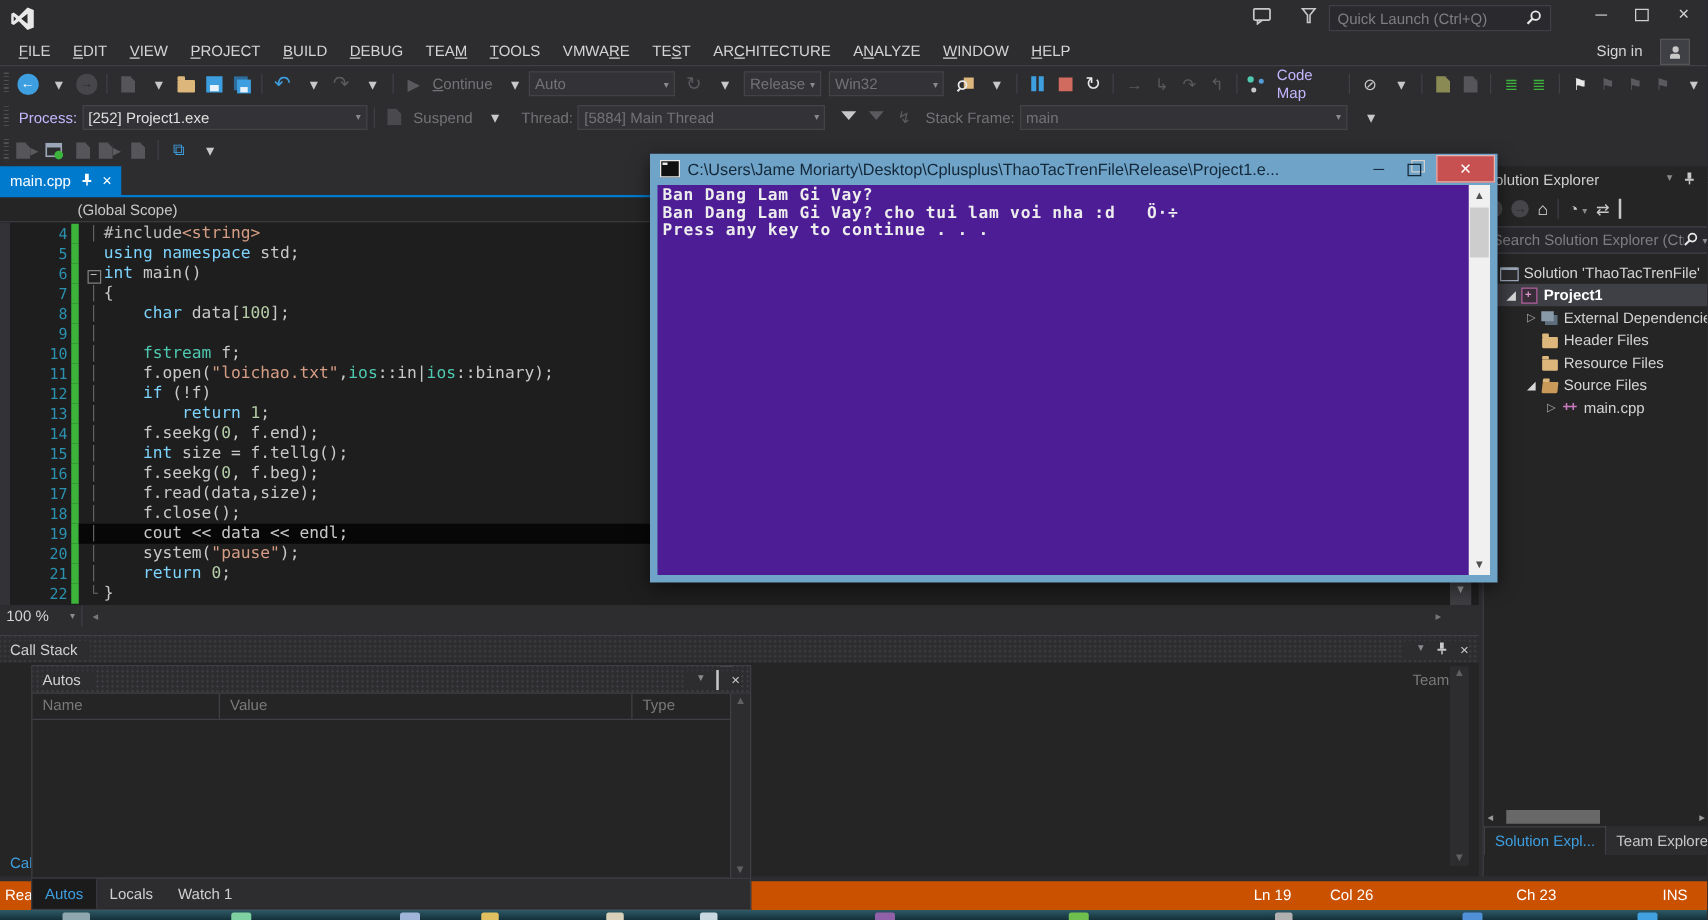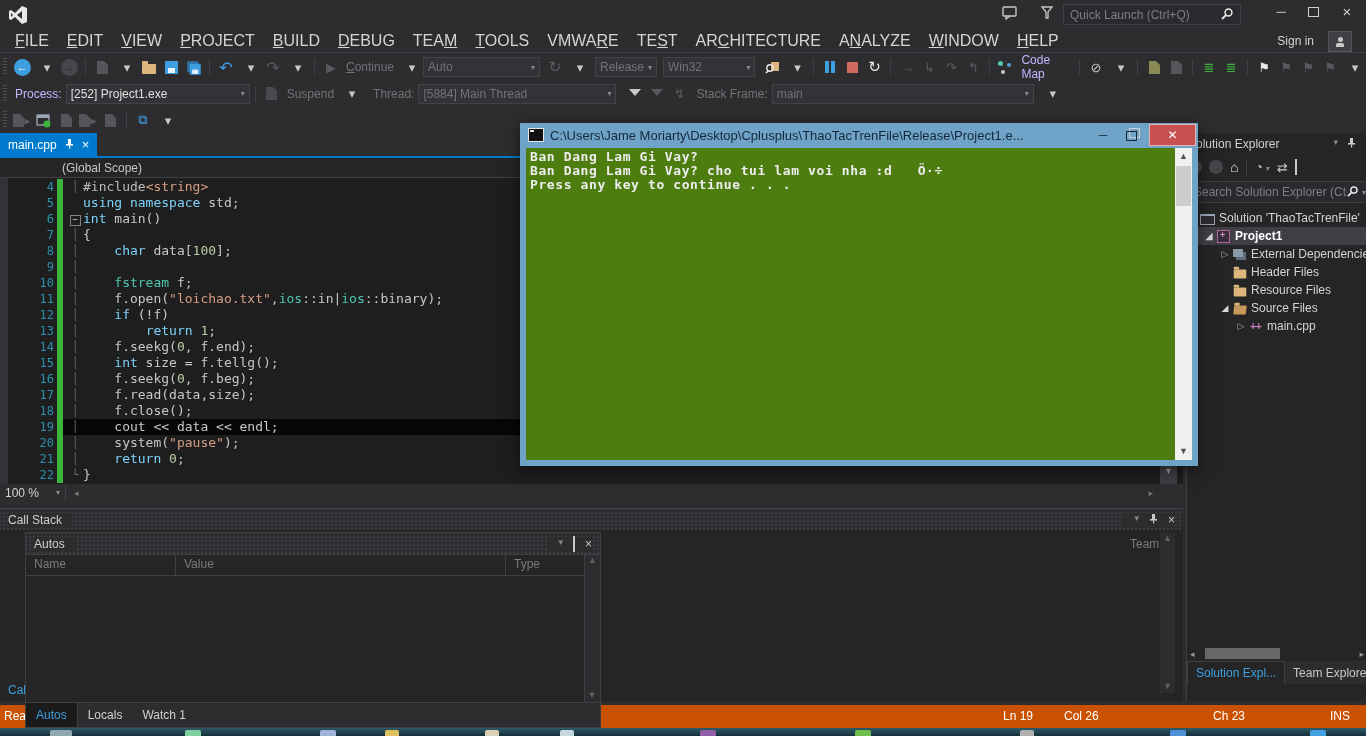--- a/index.html
+++ b/index.html
@@ -20,21 +20,21 @@
   #vs-logo{left:8px;top:5px;width:22px;height:20px;}
   #vs-logo svg{display:block;}
   #win-title{left:40px;top:7px;color:#999;font-size:13px;}
   .tb-icon{top:6px;color:#C8C8C8;}
   #quick-launch{left:1063px;top:4px;width:178px;height:21px;background:#2A2A2E;border:1px solid #3F3F46;display:flex;align-items:center;padding:0 6px;box-sizing:border-box;color:#7E7E82;font-size:12px;}
   .winbtn{top:0;width:30px;height:22px;display:flex;align-items:center;justify-content:center;color:#D0D0D0;font-size:13px;}
   .restore-glyph{width:9px;height:8px;border:1px solid #D0D0D0;position:relative;background:#2D2D30;margin-top:2px;}
   .restore-glyph::before{content:"";position:absolute;left:2px;top:-4px;width:9px;height:8px;border:1px solid #D0D0D0;z-index:-1;}
   
   #menubar{left:0;top:30px;width:1366px;height:22px;}
-  .menu-item{padding:3px 9px;color:#D4D4D4;font-size:16px;cursor:default;}
+  .menu-item{padding:3px 9px;color:#D4D4D4;font-size:12px;cursor:default;}
   .menu-item u{text-decoration:underline;}
   #signin{right:52px;top:34px;color:#D4D4D4;}
   #avatar{right:14px;top:31px;width:22px;height:19px;background:#3F3F46;border:1px solid #555;display:flex;align-items:center;justify-content:center;}
   .person{width:8px;height:4px;background:#C8C8C8;border-radius:2px 2px 0 0;position:relative;margin-top:6px;}
   .person::before{content:"";position:absolute;top:-6px;left:2px;width:5px;height:5px;border-radius:50%;background:#C8C8C8;}
   
   #toolbar1{left:0;top:52px;width:1366px;height:28px;border-top:1px solid #3F3F46;}
   #toolbar2{left:0;top:80px;width:1366px;height:27px;}
   #toolbar3{left:0;top:107px;width:1366px;height:26px;}
   .navc{width:17px;height:17px;border-radius:50%;background:#3E9FE0;color:#fff;font-size:11px;display:flex;align-items:center;justify-content:center;}
@@ -78,21 +78,21 @@
   #zoom-combo{width:66px;height:16px;background:#2D2D30;border-right:1px solid #3F3F46;color:#D4D4D4;display:flex;align-items:center;padding:0 5px;box-sizing:border-box;}
   #hsb{flex:1;height:17px;display:flex;align-items:center;color:#777;font-size:9px;}
   
   #console{left:520px;top:123px;width:678px;height:343px;background:#6FA3C7;box-shadow:0 4px 14px rgba(0,0,0,.55);z-index:30;}
   #console-titlebar{height:24px;display:flex;align-items:center;padding:0 2px 0 8px;}
   #console-icon{width:14px;height:12px;background:#111;border:1px solid #E8E8E8;margin-right:6px;position:relative;}
   #console-icon::after{content:"";position:absolute;left:1px;top:1px;width:4px;height:2px;background:#E8E8E8;}
   #console-title{flex:1;color:#14283A;font-size:13px;white-space:nowrap;overflow:hidden;}
   .cbtn{width:28px;height:19px;display:flex;align-items:center;justify-content:center;color:#14283A;font-size:12px;}
   #console-close{width:45px;height:20px;background:#C75050;color:#fff;border:1px solid #E8B2B2;font-size:12px;display:flex;align-items:center;justify-content:center;margin-left:4px;}
-  #console-body{position:absolute;left:6px;top:25px;right:6px;bottom:6px;background:#4d7c0f;}
+  #console-body{position:absolute;left:6px;top:25px;right:6px;bottom:6px;background:#4c1d95;}
   #console-text{position:absolute;left:4px;top:2px;right:20px;font-family:"DejaVu Sans Mono",monospace;font-weight:bold;font-size:13px;line-height:14px;color:#EDEDED;white-space:pre;letter-spacing:.6px;}
   #console-sb{position:absolute;right:0;top:0;width:17px;height:100%;background:#F0F0F0;}
   #console-sb .arr{position:absolute;left:0;width:17px;height:17px;color:#505050;font-size:9px;text-align:center;line-height:17px;}
   #console-sb .thumb{position:absolute;left:1px;top:18px;width:15px;height:40px;background:#CDCDCD;}
   
   #callstack{left:0;top:508px;width:1183px;height:192px;background:#252526;border-top:1px solid #3F3F46;}
   .panel-title{height:21px;display:flex;align-items:center;padding:0 8px;color:#D0D0D0;background:#2D2D30;background-image:radial-gradient(#3C3C41 1px,transparent 1px);background-size:4px 4px;background-position:90px 6px;}
   .panel-title .t{background:#2D2D30;padding-right:10px;}
   .panel-title .icons{margin-left:auto;background:#2D2D30;display:flex;gap:10px;color:#C8C8C8;padding-left:8px;}
   #cs-lang{position:absolute;left:1130px;top:28px;color:#7A7A7A;}
@@ -283,21 +283,21 @@
     <span class="ti" style="color:#E8E8E8;">⚑</span>
     <span class="ti dis">⚑</span>
     <span class="ti dis">⚑</span>
     <span class="ti dis">⚑</span>
     <span class="ti dd">▾</span>
   </div>
 
   <div id="toolbar2" class="abs flex">
     <span class="grip"></span>
     <span class="lbl">Process:</span>
-    <div class="combo" style="width:184px;color:#E0E0E0;">
+    <div class="combo" style="width:228px;color:#E0E0E0;">
         <span class="cv">[252] Project1.exe</span>
         <span class="ca">▾</span>
       </div>
     <span class="sep"></span>
     <span class="ti dis">
         <span class="i-doc" style="background:#4A4A4E;"></span>
       </span>
     <span class="lbl off">Suspend</span>
     <span class="ti dd">▾</span>
     <span class="lbl off" style="margin-left:10px;">Thread:</span>

